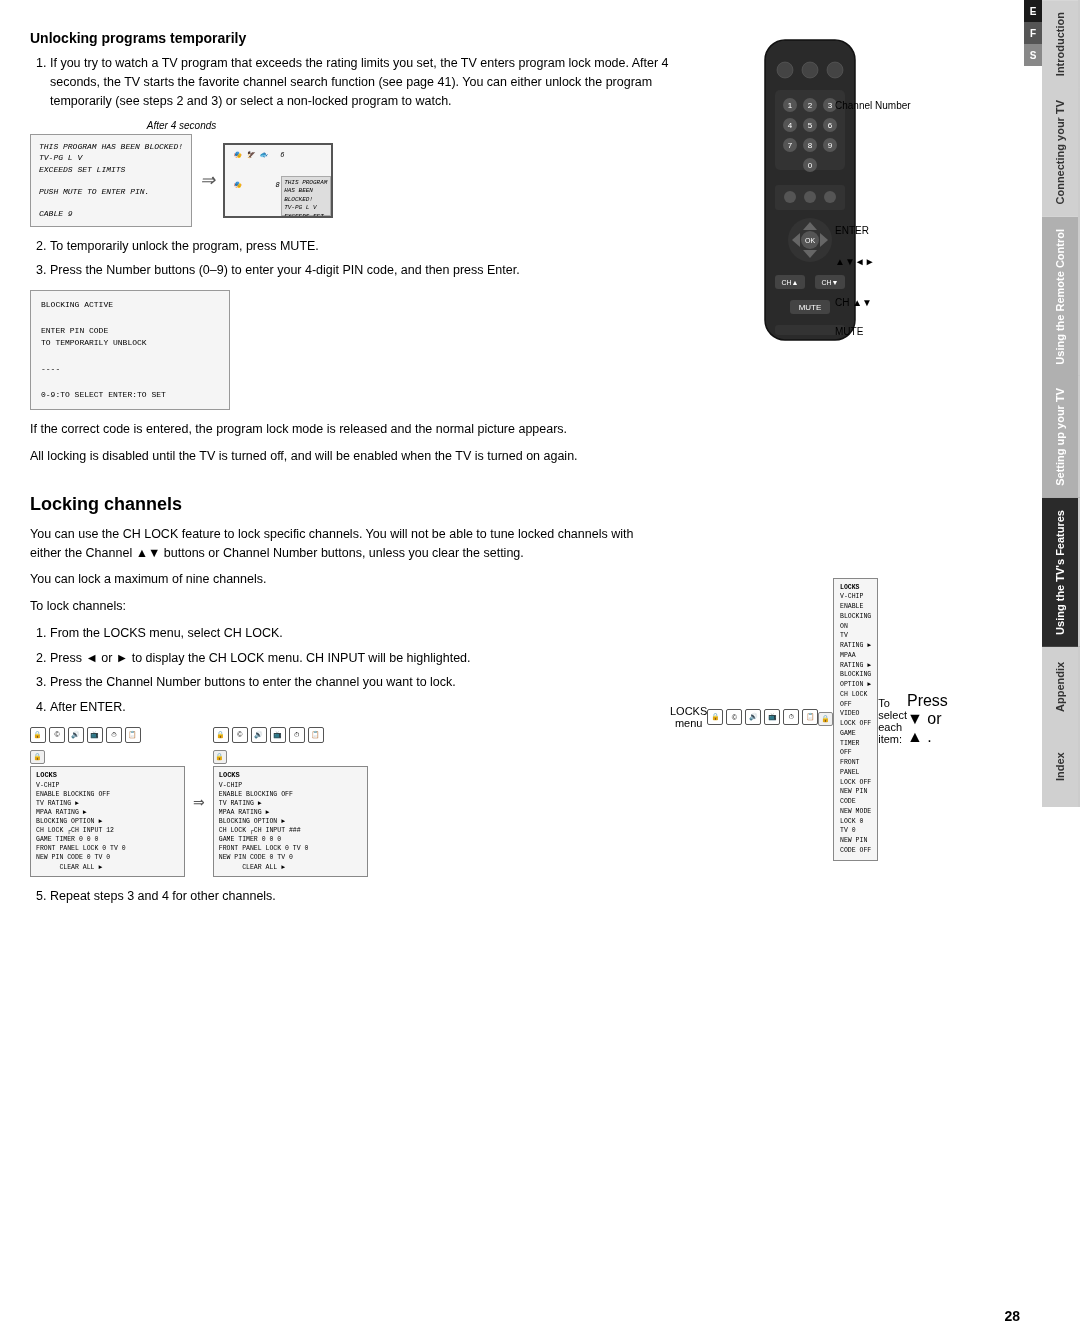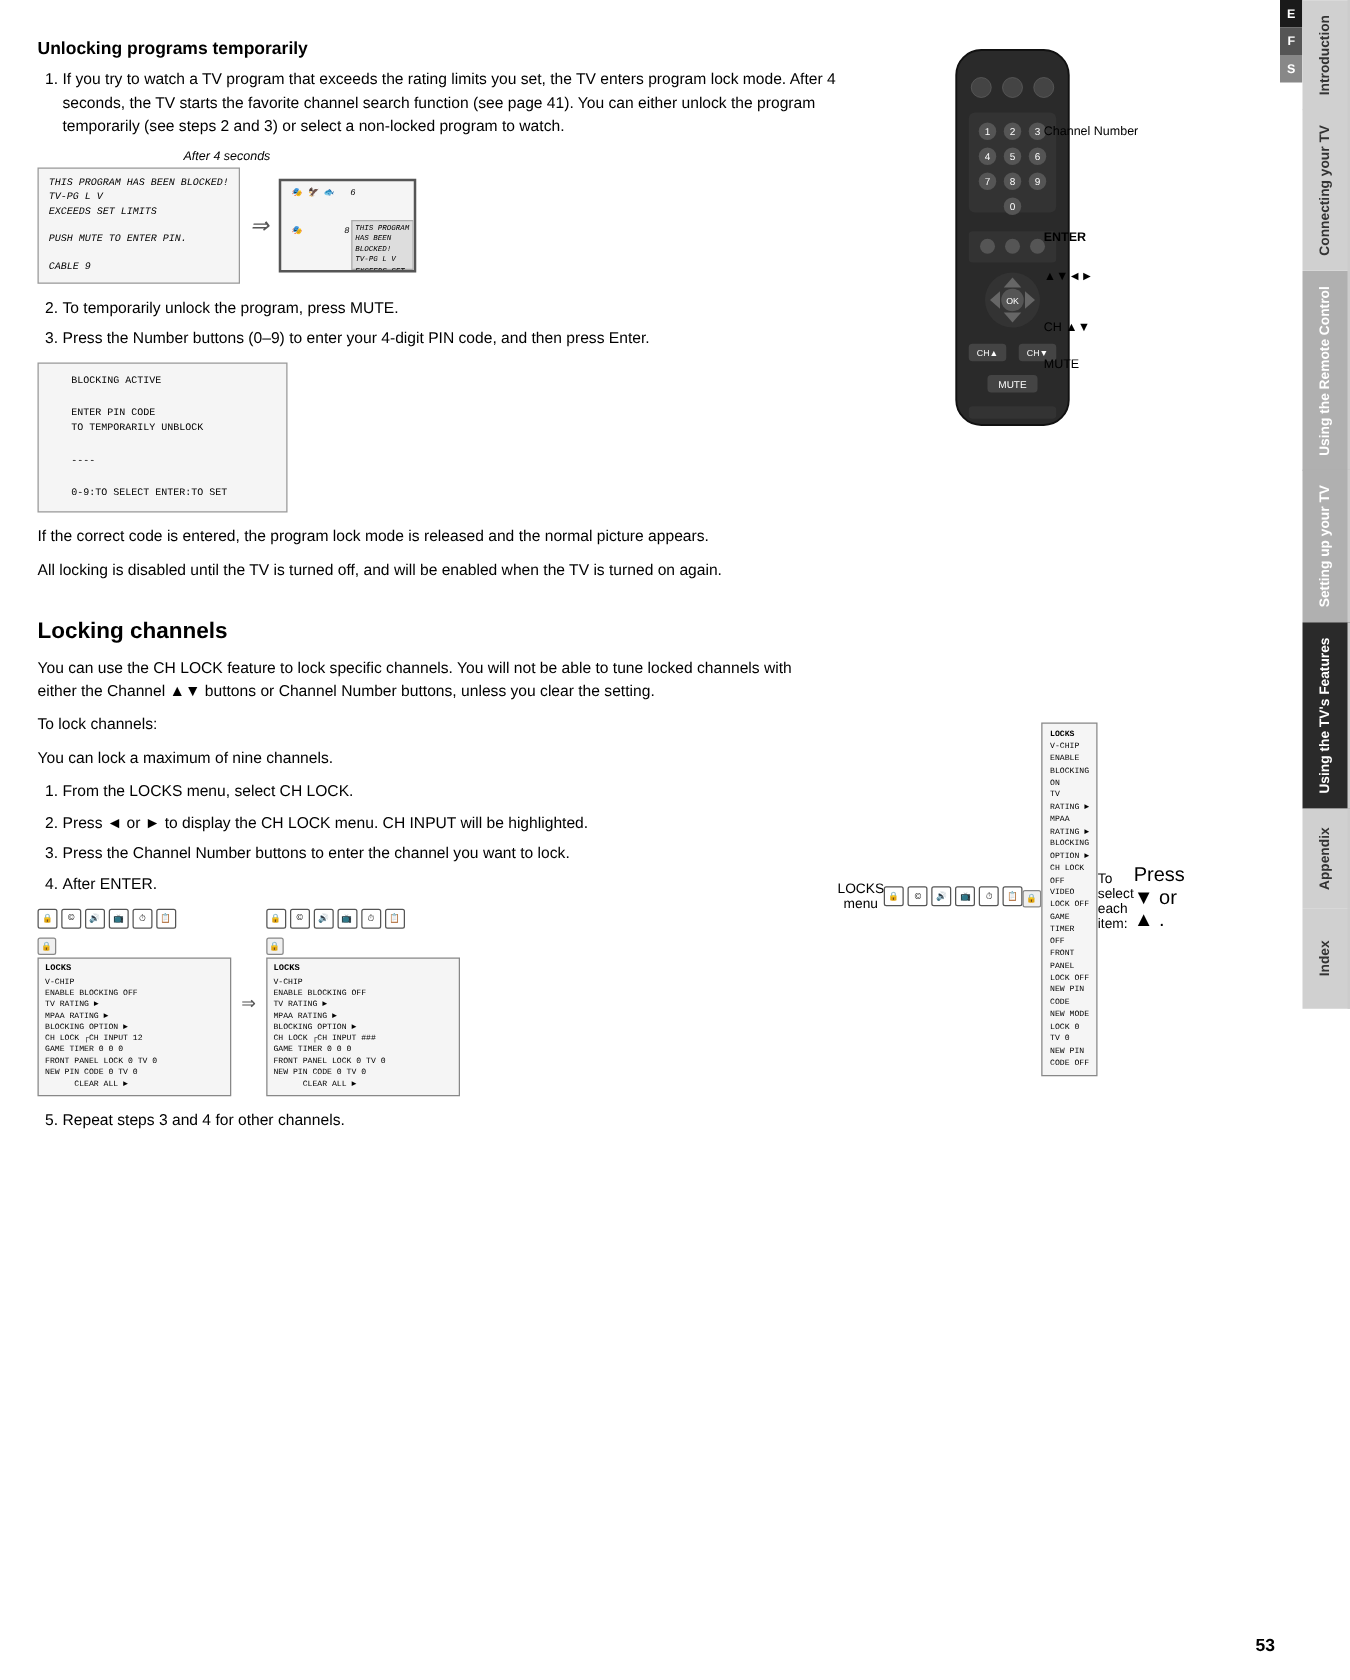--- a/index.html
+++ b/index.html
@@ -176,21 +176,21 @@
     }
 
     .arrow-symbol {
       font-size: 18px;
       color: #555;
     }
 
     
     .pin-screen {
       border: 1px solid #999;
-      padding: 8px 26px;
+      padding: 8px 10px;
       font-size: 8px;
       font-family: 'Courier New', monospace;
       background: #f5f5f5;
       width: 200px;
       margin: 10px 0;
       line-height: 1.6;
     }
 
     
     .locking-section {
@@ -412,36 +412,36 @@
           <text x="85" y="255" text-anchor="middle" fill="#fff" font-size="7">CH▼</text>
 
           <rect x="45" y="270" width="40" height="14" rx="3" fill="#444"></rect>
           <text x="65" y="280" text-anchor="middle" fill="#fff" font-size="8">MUTE</text>
 
           <rect x="30" y="295" width="70" height="10" rx="3" fill="#333"></rect>
         </svg>
 
         <div style="position:relative;margin-top:-320px;margin-left:150px;font-size:10px;width:100px;">
           <div style="margin-top:50px;">Channel Number</div>
-          <div style="margin-top:74px;font-weight:bold;">ENTER</div>
+          <div style="margin-top:114px;">ENTER</div>
           <div style="margin-top:20px;">▲▼◄►</div>
           <div style="margin-top:30px;">CH ▲▼</div>
           <div style="margin-top:18px;">MUTE</div>
         </div>
       </div>
     </div>
 
     <div class="locking-section">
       <h2 class="section-heading">Locking channels</h2>
 
       <div class="lower-section">
         <div class="lower-left">
           <p>You can use the CH LOCK feature to lock specific channels. You will not be able to tune locked channels with either the Channel ▲▼ buttons or Channel Number buttons, unless you clear the setting.</p>
+          <p>You can lock a maximum of nine channels.</p>
           <p>To lock channels:</p>
-          <p>You can lock a maximum of nine channels.</p>
           <ol>
             <li>From the LOCKS menu, select CH LOCK.</li>
             <li>Press ◄ or ► to display the CH LOCK menu. CH INPUT will be highlighted.</li>
             <li>Press the Channel Number buttons to enter the channel you want to lock.</li>
             <li>After ENTER.</li>
           </ol>
 
           <div class="lock-screens-row">
 
             <div>
@@ -556,15 +556,15 @@
       <span>Using the TV's Features</span>
     </div>
     <div class="sidebar-tab light-gray">
       <span>Appendix</span>
     </div>
     <div class="sidebar-tab light-gray">
       <span>Index</span>
     </div>
   </div>
 
-  <div class="page-number">53</div>
+  <div class="page-number">28</div>
 
 </div>
 
 </body></html>

